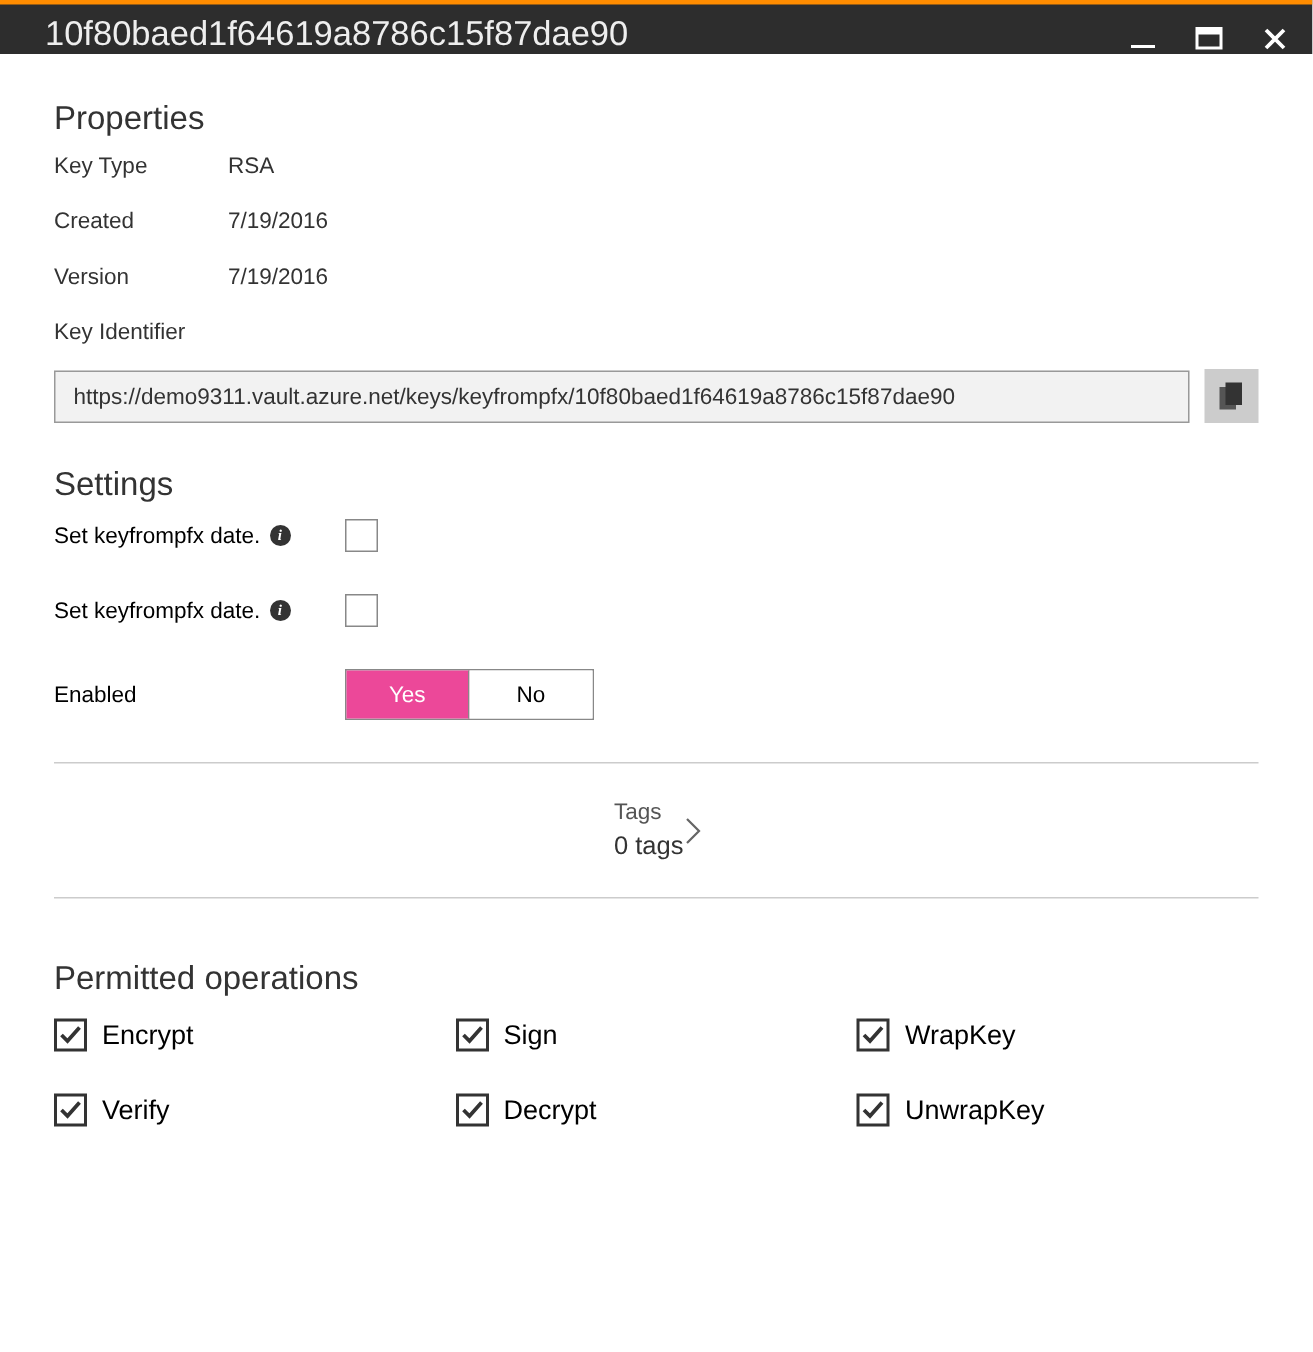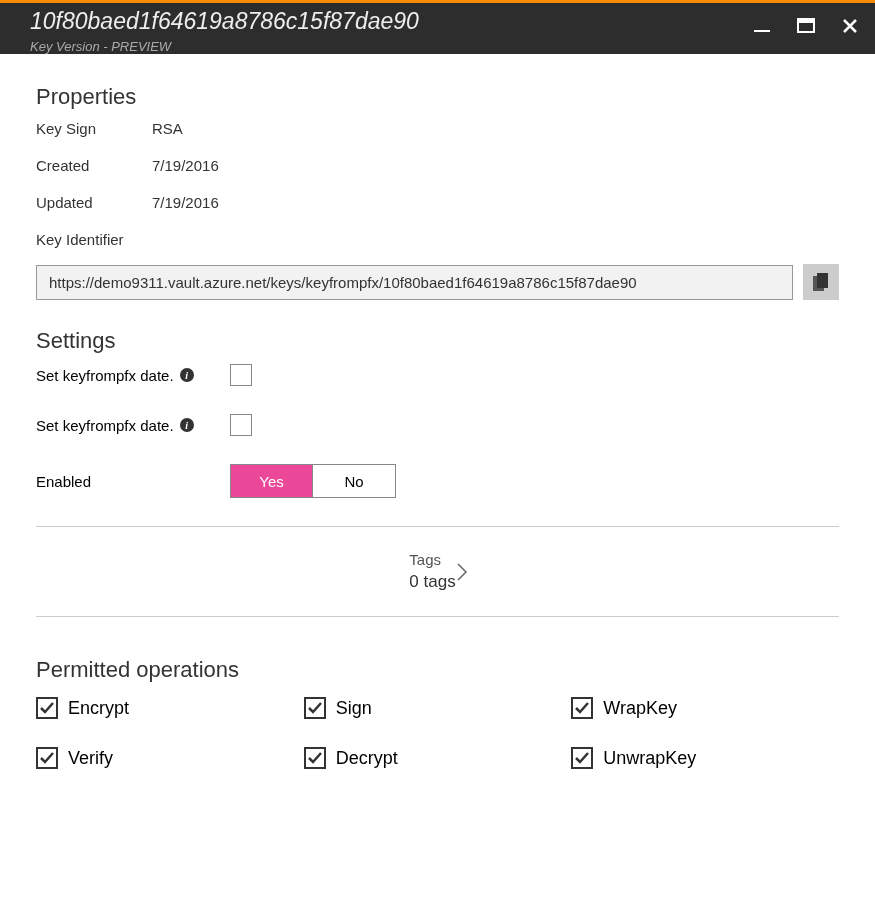--- a/index.html
+++ b/index.html
@@ -17,23 +17,22 @@
     .header {
       background: #2d2d2d;
       color: #fff;
       padding: 0;
       border-top: 3px solid #ff8c00;
       position: relative;
     }
     .title-row {
       display: flex;
       justify-content: space-between;
-      align-items: flex-start;
+      align-items: center;
       padding: 5px 15px 0 30px;
-      font-style: italic;
     }
     .title-text {
       display: flex;
       flex-direction: column;
     }
     .window-title {
       font-size: 23px;
       font-weight: 300;
       color: #eee;
     }
@@ -231,21 +230,20 @@
       margin-top: 40px;
     }
   </style>
 </head>
 <body>
 
 <div class="header">
   <div class="title-row">
     <div class="title-text">
       <div class="window-title">10f80baed1f64619a8786c15f87dae90</div>
-      <div class="subtitle">Key Version - PREVIEW</div>
     </div>
     <div class="window-controls">
       <div class="window-control">
         <svg viewBox="0 0 20 20">
             <rect x="2" y="14" width="16" height="2" fill="currentColor"></rect>
           </svg>
       </div>
       <div class="window-control">
         <svg viewBox="0 0 20 20">
             <rect x="2" y="3" width="16" height="13" fill="none" stroke="currentColor" stroke-width="2"></rect>
@@ -259,29 +257,29 @@
       </div>
     </div>
   </div>
 </div>
 
 <div class="content">
 
   <div class="section-title">Properties</div>
 
   <div class="prop-row">
-    <div class="prop-label">Key Sign</div>
+    <div class="prop-label">Key Type</div>
     <div class="prop-value">RSA</div>
   </div>
   <div class="prop-row">
     <div class="prop-label">Created</div>
     <div class="prop-value">7/19/2016</div>
   </div>
   <div class="prop-row">
-    <div class="prop-label">Updated</div>
+    <div class="prop-label">Version</div>
     <div class="prop-value">7/19/2016</div>
   </div>
 
   <div class="key-id-label">Key Identifier</div>
   <div class="key-id-row">
     <input class="key-id-input" type="text" readonly="" value="https://demo9311.vault.azure.net/keys/keyfrompfx/10f80baed1f64619a8786c15f87dae90" style="">
     <div class="copy-btn">
       <svg width="18" height="20" viewBox="0 0 18 20">
         <rect x="1" y="4" width="11" height="15" fill="#555"></rect>
         <rect x="5" y="1" width="11" height="15" fill="#333"></rect>

